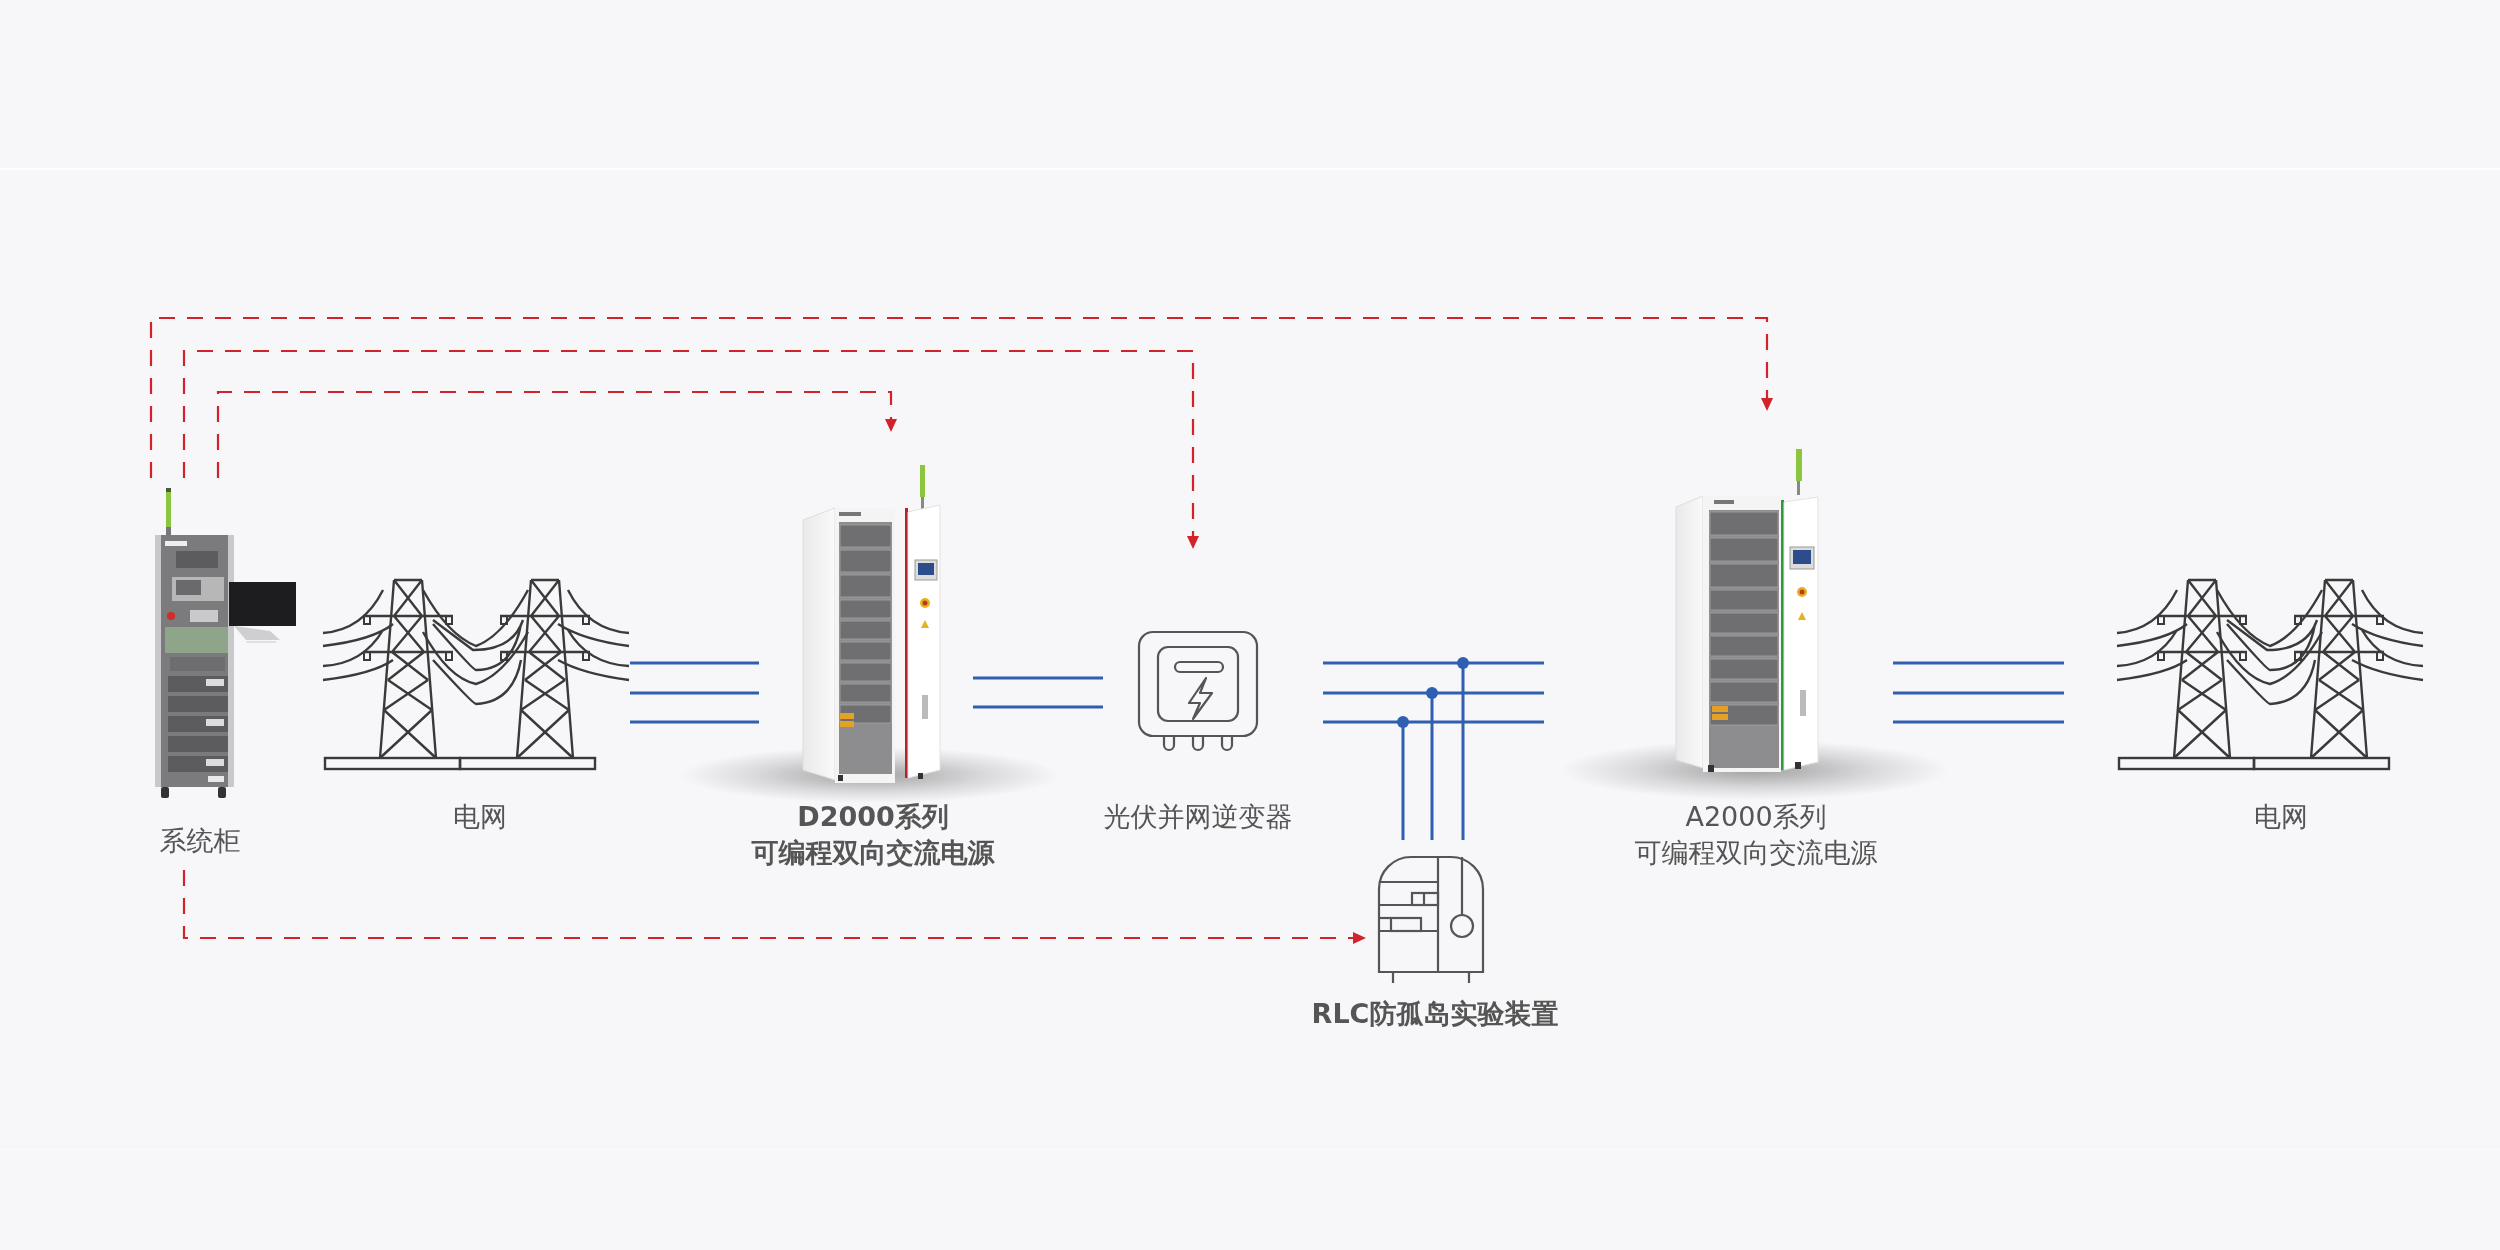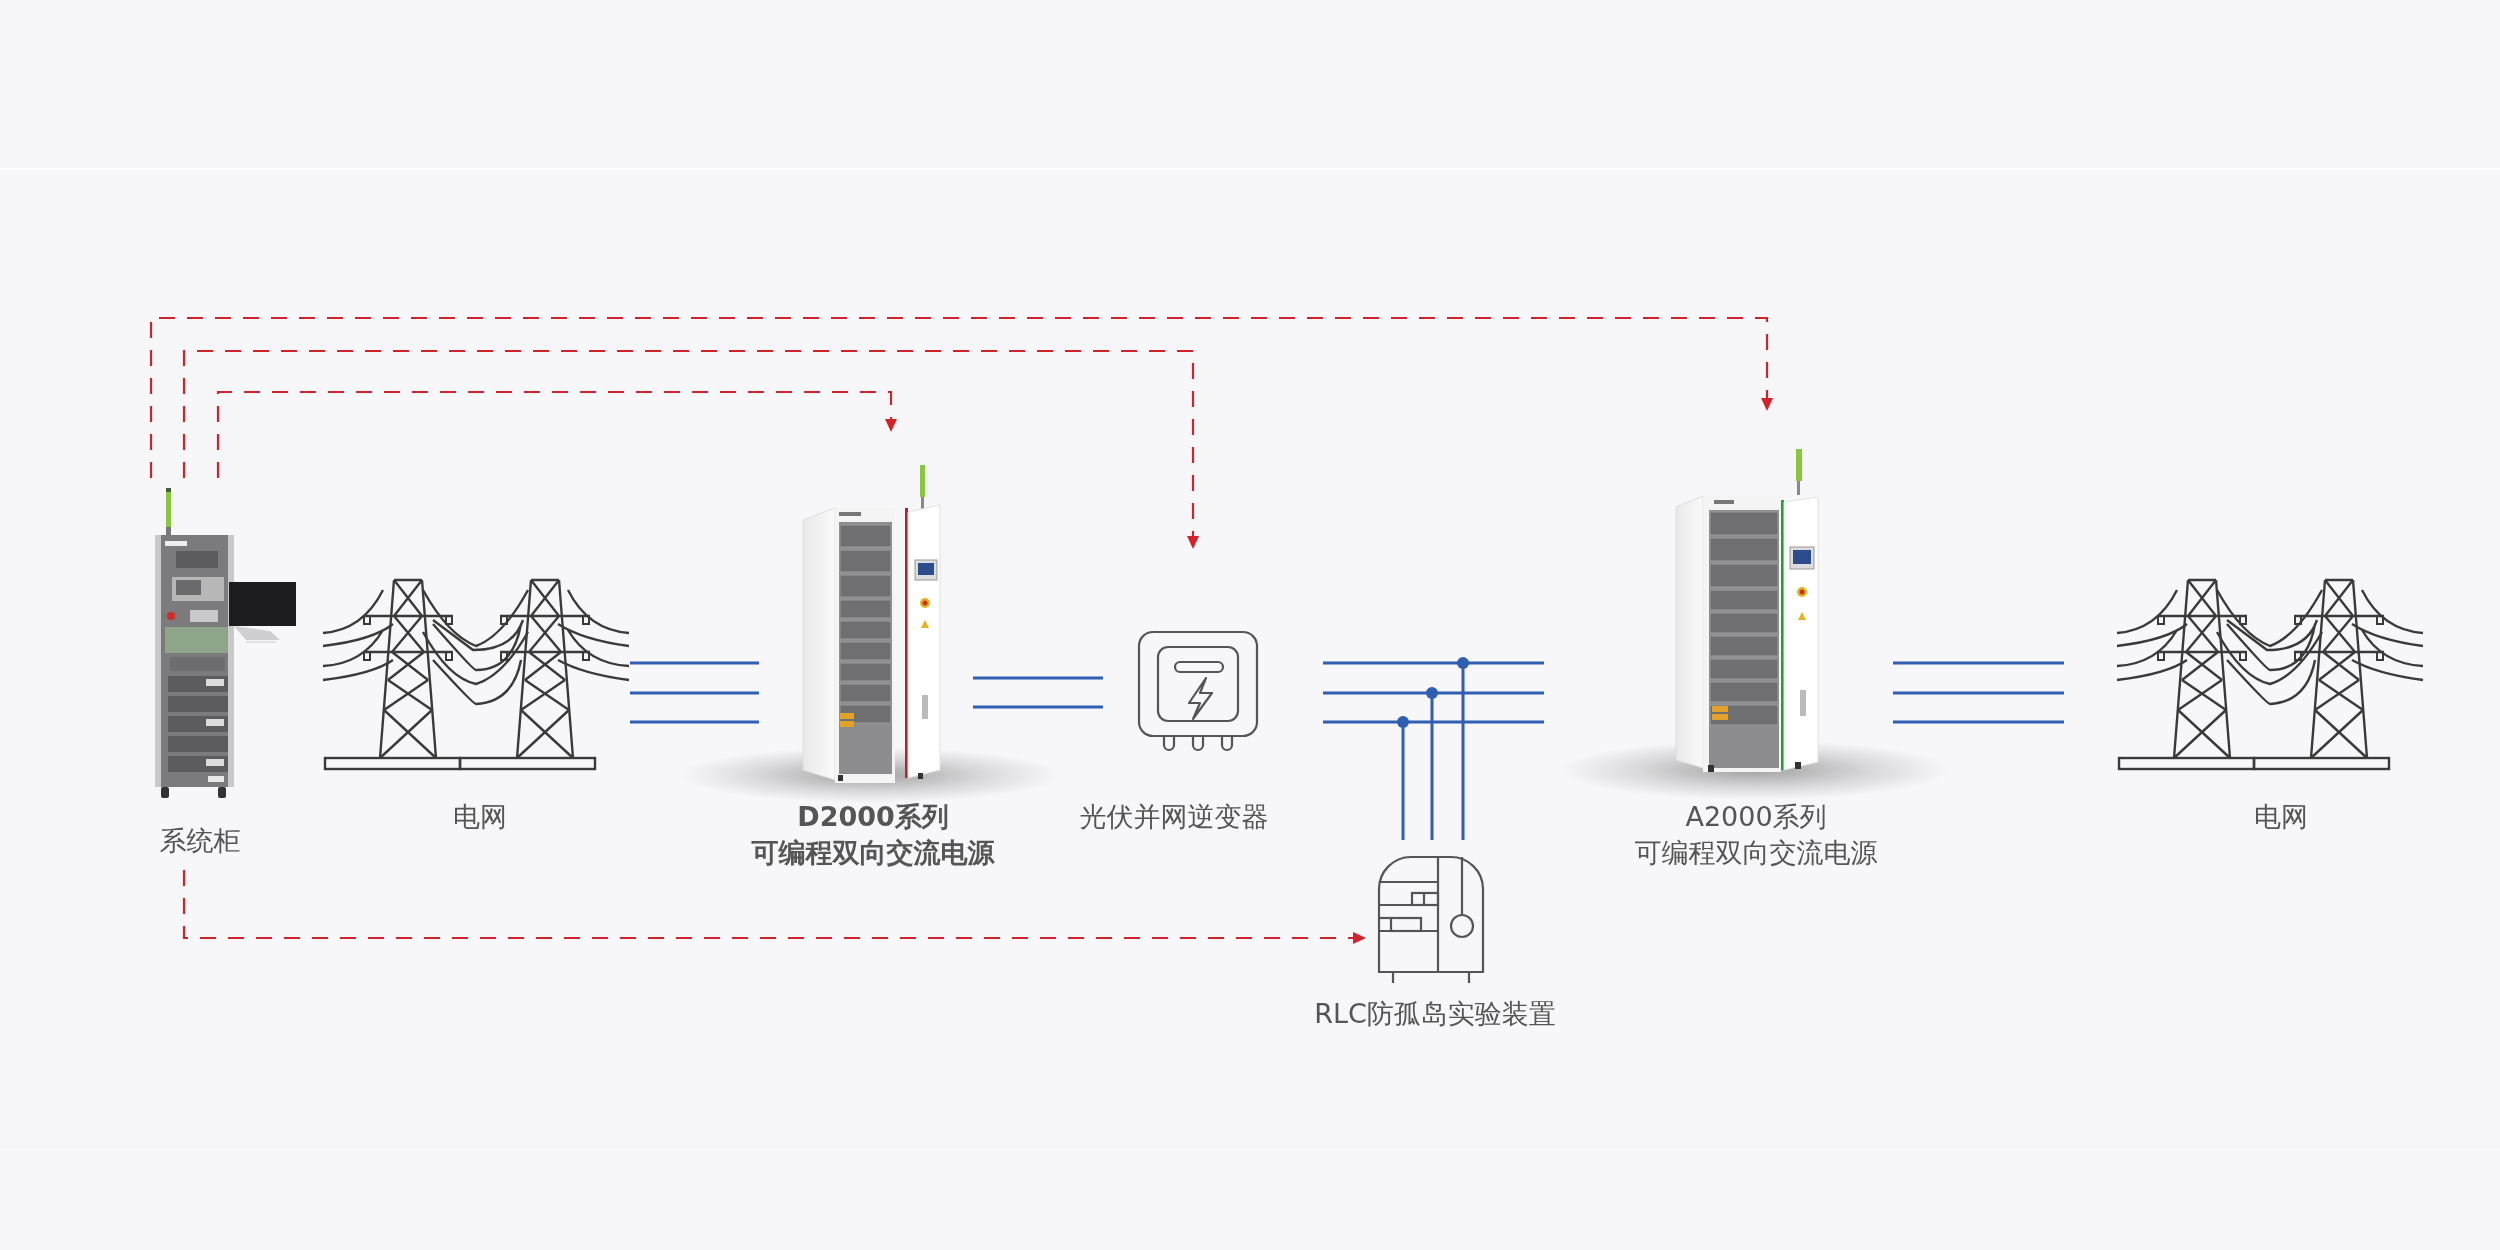--- a/index.html
+++ b/index.html
@@ -209,25 +209,25 @@
 <div class="label" style="left:200px; top:823px;">
   <span>系统柜</span>
 </div>
 <div class="label" style="left:480px; top:799px;">
   <span>电网</span>
 </div>
 <div class="label" style="left:873px; top:799px;font-weight:bold;">
   <span>D2000系列</span>
   <span>可编程双向交流电源</span>
 </div>
-<div class="label" style="left:1174px; top:799px;font-family:Liberation Serif, serif;">
+<div class="label" style="left:1198px; top:799px;font-family:Liberation Serif, serif;">
   <span>光伏并网逆变器</span>
 </div>
 <div class="label" style="left:1756px; top:799px;">
   <span>A2000系列</span>
   <span>可编程双向交流电源</span>
 </div>
 <div class="label" style="left:2281px; top:799px;">
   <span>电网</span>
 </div>
-<div class="label" style="left:1435px; top:996px;">
+<div class="label" style="left:1435px; top:996px;font-weight:bold;">
   <span>RLC防孤岛实验装置</span>
 </div>
 
 </body></html>

